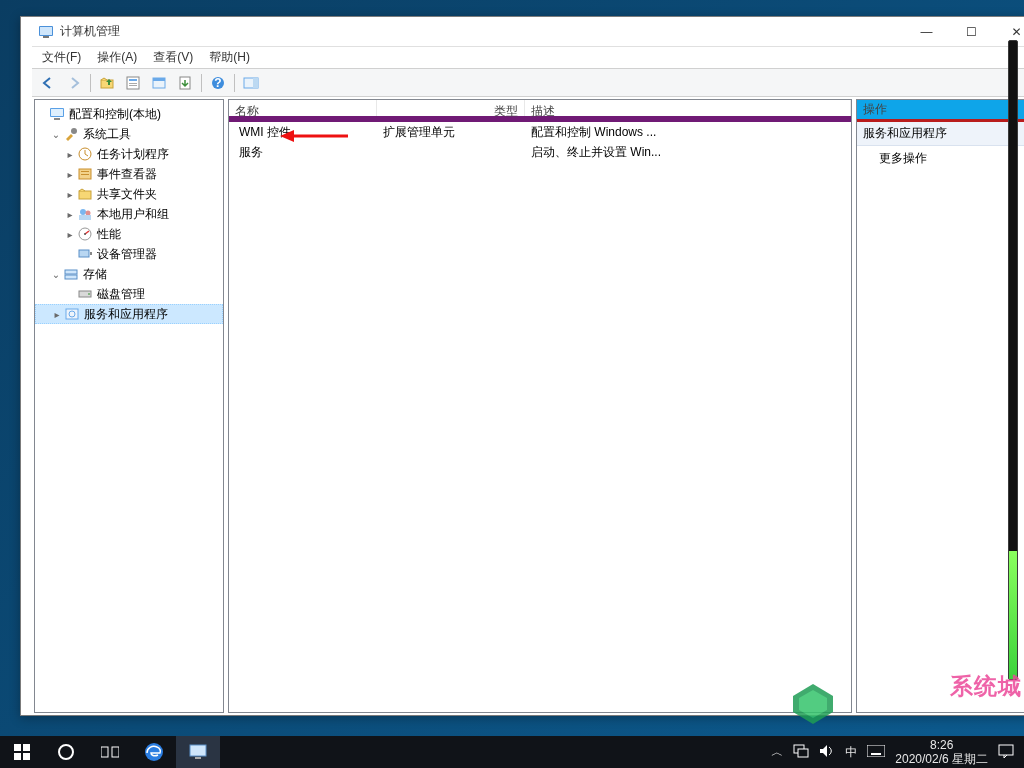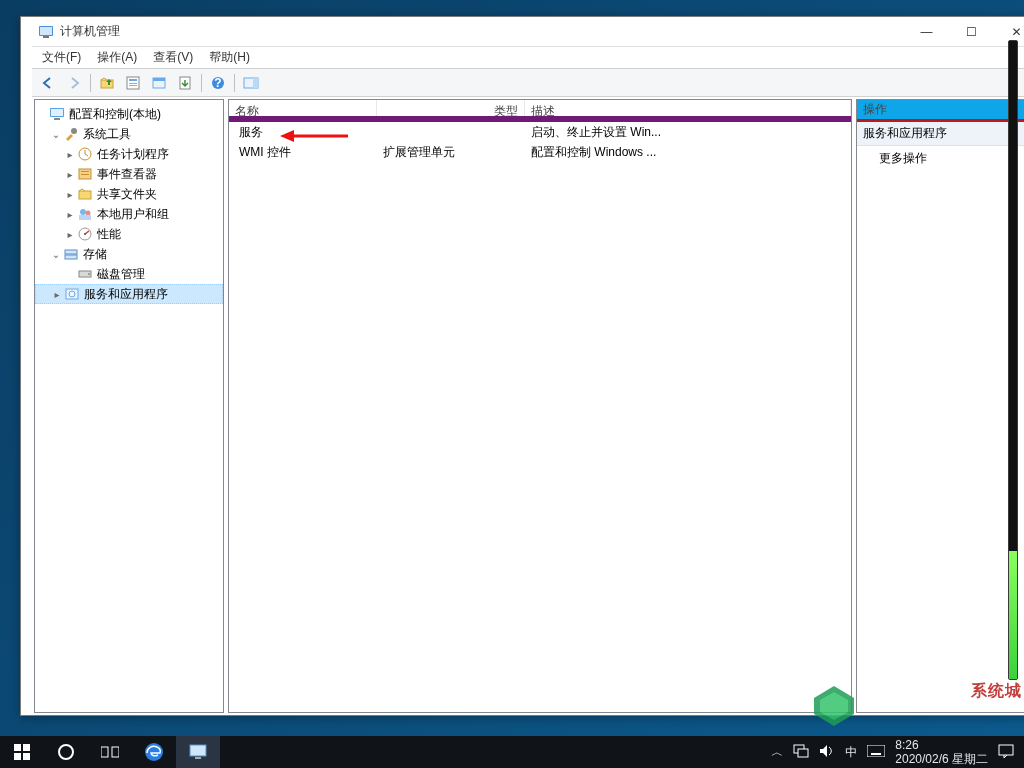--- a/index.html
+++ b/index.html
@@ -61,33 +61,33 @@
 .actions-section { background: #eef3fa; padding: 3px 6px; display: flex; align-items: center; justify-content: space-between; border-bottom: 1px solid #d9e2ef; }
 .actions-item { padding: 4px 22px; }
 .actions-item-row { display: flex; align-items: center; justify-content: space-between; gap: 16px; }
 .actions-section .caret { color: #5b7aa6; font-size: 10px; }
 
 
 .arrow-annot { position: absolute; left: 280px; top: 126px; pointer-events: none; }
 
 
 .watermark { position: absolute; right: 6px; bottom: 36px; opacity: .85; pointer-events: none; }
-.watermark-text { color: #b91c1c; font-size: 16px; font-weight: 600; letter-spacing: 1px; }
+.watermark-text { color: #ec4899; font-size: 23px; font-weight: 600; letter-spacing: 1px; }
 
 
 .audio-meter { position: absolute; right: 6px; bottom: 88px; width: 10px; height: 640px; background: #111; border: 1px solid #3a3a3a; border-radius: 2px; display: flex; flex-direction: column-reverse; }
 .audio-meter .fill { height: 20%; background: linear-gradient(0deg, #3bd23b, #8aff5e); }
 
 
 .taskbar { position: absolute; left: 0; bottom: 0; width: 1024px; height: 32px; background: #101318; display: flex; align-items: center; color: #fff; }
 .taskbar .tb-btn { width: 44px; height: 32px; display: flex; align-items: center; justify-content: center; }
 .taskbar .tb-btn.active { background: #2a3443; }
 .taskbar .spacer { flex: 1; }
 .taskbar .tray { display: flex; align-items: center; gap: 10px; padding: 0 10px; color: #e8e8e8; }
-.taskbar .clock { text-align: left; line-height: 14px; font-size: 11px; }
+.taskbar .clock { text-align: center; line-height: 14px; font-size: 11px; }
 
 
 .svgicon { width: 16px; height: 16px; display: inline-block; }
 </style>
 </head>
 <body>
 
 <div class="window">
 
   <div class="titlebar">
@@ -244,20 +244,30 @@
                     <div class="row indent2">
                       <span class="twisty">▸</span>
                       <span class="ticon"><svg viewBox="0 0 16 16">
                           <circle cx="8" cy="8" r="6" fill="#fff" stroke="#999"></circle>
                           <path d="M8 8 L12 5" stroke="#d33" stroke-width="1.5"></path>
                           <circle cx="8" cy="8" r="1" fill="#555"></circle>
                         </svg></span>
                       <span>性能</span>
                     </div>
                   </li>
+                <li>
+                    <div class="row indent2">
+                      <span class="twisty" style="visibility:hidden">▸</span>
+                      <span class="ticon"><svg viewBox="0 0 16 16">
+                          <rect x="2" y="4" width="10" height="7" fill="#b9d7f2" stroke="#5a8fc7"></rect>
+                          <rect x="13" y="6" width="2" height="3" fill="#888"></rect>
+                        </svg></span>
+                      <span>设备管理器</span>
+                    </div>
+                  </li>
               </ul>
             </li>
             <li>
               <div class="row indent1">
                 <span class="twisty">⌄</span>
                 <span class="ticon"><svg viewBox="0 0 16 16">
                       <rect x="2" y="4" width="12" height="4" fill="#cfe6fb" stroke="#5a8fc7"></rect>
                       <rect x="2" y="9" width="12" height="4" fill="#cfe6fb" stroke="#5a8fc7"></rect>
                     </svg></span>
                 <span>存储</span>
@@ -290,20 +300,36 @@
       </ul>
     </div>
 
     <div class="pane list-pane">
       <div class="list-header">
         <div class="col col-name">名称</div>
         <div class="col col-type">类型</div>
         <div class="col col-desc">描述</div>
       </div>
       <div class="list-body">
+        <div class="lrow">
+          <div class="cell col-name">
+            <span class="ticon"><svg viewBox="0 0 16 16">
+                  <rect x="2" y="3" width="12" height="10" fill="#dce9f6" stroke="#5a8fc7"></rect>
+                  <rect x="4" y="5" width="8" height="2" fill="#5a8fc7"></rect>
+                  <rect x="4" y="9" width="8" height="2" fill="#5a8fc7"></rect>
+                </svg></span>
+            <span>WMI 控件</span>
+          </div>
+          <div class="cell col-type">
+              <span>扩展管理单元</span>
+            </div>
+          <div class="cell col-desc">
+              <span>配置和控制 Windows ...</span>
+            </div>
+        </div>
         <div class="lrow">
           <div class="cell col-name">
             <span class="ticon"><svg viewBox="0 0 16 16">
                   <circle cx="8" cy="8" r="5" fill="#c9d6e3" stroke="#6a87a3"></circle>
                   <circle cx="8" cy="8" r="2" fill="#fff"></circle>
                   <g stroke="#6a87a3">
                     <line x1="8" y1="1" x2="8" y2="3"></line>
                     <line x1="8" y1="13" x2="8" y2="15"></line>
                     <line x1="1" y1="8" x2="3" y2="8"></line>
                     <line x1="13" y1="8" x2="15" y2="8"></line>
@@ -311,36 +337,20 @@
                 </svg></span>
             <span>服务</span>
           </div>
           <div class="cell col-type">
               <span></span>
             </div>
           <div class="cell col-desc">
               <span>启动、终止并设置 Win...</span>
             </div>
         </div>
-        <div class="lrow">
-          <div class="cell col-name">
-            <span class="ticon"><svg viewBox="0 0 16 16">
-                  <rect x="2" y="3" width="12" height="10" fill="#dce9f6" stroke="#5a8fc7"></rect>
-                  <rect x="4" y="5" width="8" height="2" fill="#5a8fc7"></rect>
-                  <rect x="4" y="9" width="8" height="2" fill="#5a8fc7"></rect>
-                </svg></span>
-            <span>WMI 控件</span>
-          </div>
-          <div class="cell col-type">
-              <span>扩展管理单元</span>
-            </div>
-          <div class="cell col-desc">
-              <span>配置和控制 Windows ...</span>
-            </div>
-        </div>
       </div>
     </div>
 
     <div class="pane actions-pane">
       <div class="actions-header">操作</div>
       <div class="actions-section">
         <span>服务和应用程序</span>
         <span class="caret">▲</span>
       </div>
       <div class="actions-item">

